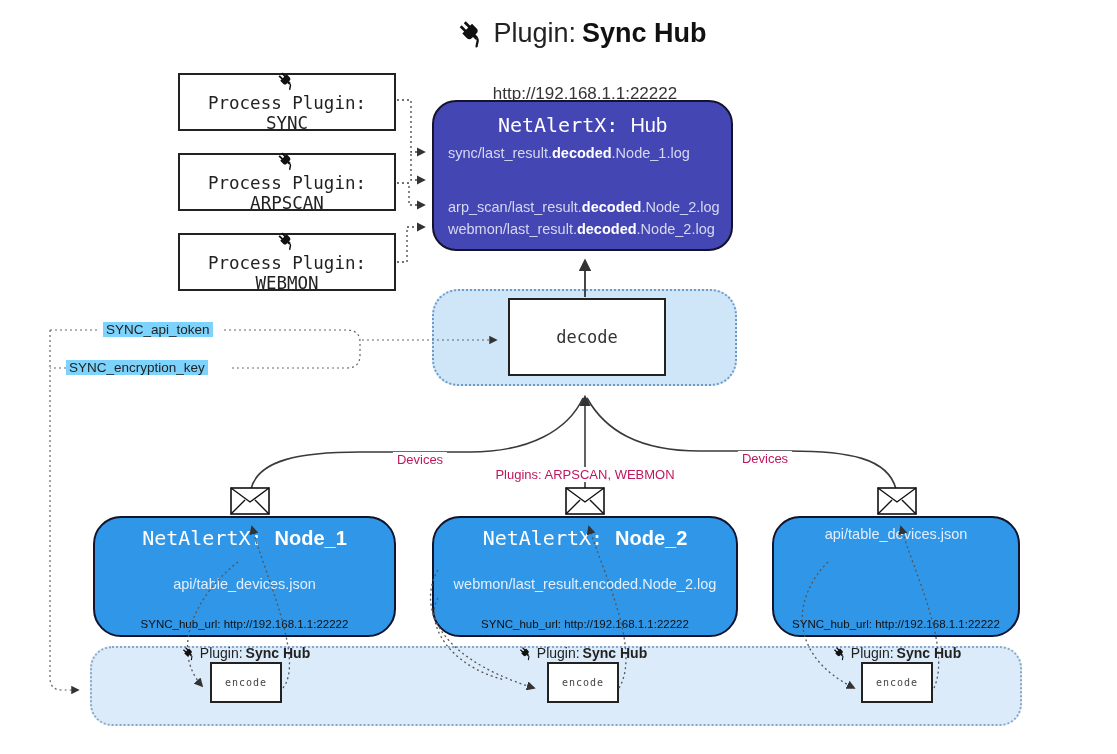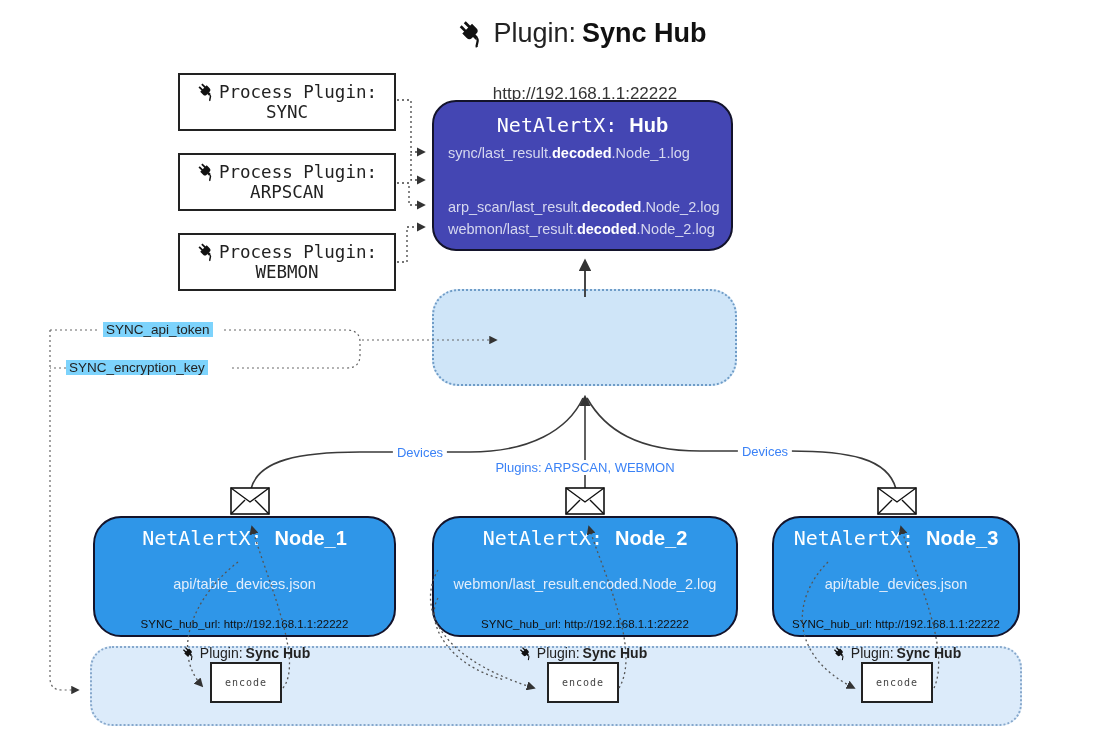--- a/index.html
+++ b/index.html
@@ -11,43 +11,43 @@
   .page-title{position:absolute;top:18px;left:582px;transform:translateX(-50%);
     display:flex;align-items:center;gap:6px;font-size:27px;color:#222;white-space:nowrap;}
   .page-title b{color:#111;}
 
   
   .hub-url{position:absolute;top:78px;left:585px;transform:translateX(-50%);
     font-size:17px;color:#333;margin-top:6px;}
   .hub-box{position:absolute;left:432px;top:100px;width:301px;height:151px;box-sizing:border-box;
     background:#4446b3;border:2px solid #13132b;border-radius:24px;z-index:1;}
   .hub-title{position:absolute;top:11px;width:100%;text-align:center;font-size:20px;color:#fff;}
-  .hub-title b{font-family:"Liberation Sans",sans-serif;font-weight:bold;}
+  .hub-title b{font-family:"Liberation Sans",sans-serif;font-weight:normal;}
   .hub-log{position:absolute;left:14px;font-size:14.5px;color:#d6d8ef;white-space:nowrap;}
   .hub-log b{color:#ffffff;}
 
   
   .pp-box{position:absolute;left:178px;width:218px;height:58px;box-sizing:border-box;
     background:#fff;border:2px solid #222;z-index:1;display:flex;flex-direction:column;
     align-items:center;justify-content:center;font-size:17.5px;color:#222;}
-  .pp-line1{display:flex;align-items:center;gap:2px;}
+  .pp-line1{display:flex;align-items:center;gap:2px;flex-direction:column;}
 
   
   .decode-wrap{position:absolute;left:432px;top:289px;width:305px;height:97px;box-sizing:border-box;
     background:#cfe5f8;border:2px dotted #6f9cc7;border-radius:26px;z-index:0;}
   .decode-box{position:absolute;left:508px;top:298px;width:158px;height:78px;box-sizing:border-box;
     background:#fff;border:2px solid #222;z-index:1;display:flex;align-items:center;justify-content:center;
     font-size:17px;color:#333;}
 
   
   .secret-label{position:absolute;font-size:13.5px;color:#222;background:#7dd3fc;padding:0 3px;z-index:3;}
 
   
-  .edge-label{position:absolute;transform:translateX(-50%);font-size:13px;color:#3b82f6;
-    background:#fff;padding:0 4px;z-index:3;white-space:nowrap;}
+  .edge-label{position:absolute;transform:translateX(-50%);font-size:13px;color:#be185d;
+    background:#fff;padding:0 4px;z-index:3;white-space:nowrap;margin-top:7px;}
 
   
   .node-box{position:absolute;top:516px;height:121px;box-sizing:border-box;background:#2f96e8;
     border:2px solid #13132b;border-radius:28px;z-index:1;display:flex;flex-direction:column;
     align-items:center;justify-content:space-between;padding:8px 6px 5px 6px;}
   .node-title{font-size:20px;color:#fff;white-space:nowrap;}
   .node-title b{font-family:"Liberation Sans",sans-serif;font-weight:bold;text-align:center;}
   .node-lines{display:flex;flex-direction:column;gap:7px;align-items:center;}
   .node-line{font-size:14.5px;color:#e3eefb;white-space:nowrap;}
   .node-url{font-size:11.5px;color:#101010;white-space:nowrap;}
@@ -137,20 +137,21 @@
             <rect x="10.6" y="13.5" width="2.8" height="3.5"></rect>
             <path d="M12 17 c0 3 -4 2.5 -5 5" stroke="#111" stroke-width="1.8" fill="none"></path>
           </g>
         </svg>
       <span>Process Plugin:</span>
     </div>
     <div>WEBMON</div>
   </div>
 
   <div class="decode-wrap"></div>
+  <div class="decode-box mono">decode</div>
 
   <div class="secret-label" style="left:103px;top:322px">SYNC_api_token</div>
   <div class="secret-label" style="left:66px;top:360px">SYNC_encryption_key</div>
 
   <div class="edge-label" style="left:420px;top:445px">Devices</div>
   <div class="edge-label" style="left:765px;top:444px">Devices</div>
   <div class="edge-label" style="left:585px;top:460px">Plugins: ARPSCAN, WEBMON</div>
 
   <div class="node-box" style="left:93px;width:303px">
     <div class="node-title mono">
@@ -164,23 +165,20 @@
   <div class="node-box" style="left:432px;width:306px">
     <div class="node-title mono">
       <span>NetAlertX:</span> <b>Node_2</b>
     </div>
     <div class="node-lines">
       <div class="node-line">webmon/last_result.encoded.Node_2.log</div>
     </div>
     <div class="node-url">SYNC_hub_url: http://192.168.1.1:22222</div>
   </div>
   <div class="node-box" style="left:772px;width:248px">
-    <div class="node-title mono">
-      <span>NetAlertX:</span> <b>Node_3</b>
-    </div>
     <div class="node-lines">
       <div class="node-line">api/table_devices.json</div>
     </div>
     <div class="node-url">SYNC_hub_url: http://192.168.1.1:22222</div>
   </div>
 
   <div class="envelope" style="left:230px">
     <svg width="40" height="28" viewBox="0 0 40 28">
         <rect x="1" y="1" width="38" height="26" fill="#fff" stroke="#111" stroke-width="1.6"></rect>
         <path d="M1 1 L20 15 L39 1 M1 27 L15 13 M39 27 L25 13" fill="none" stroke="#111" stroke-width="1.4"></path>

